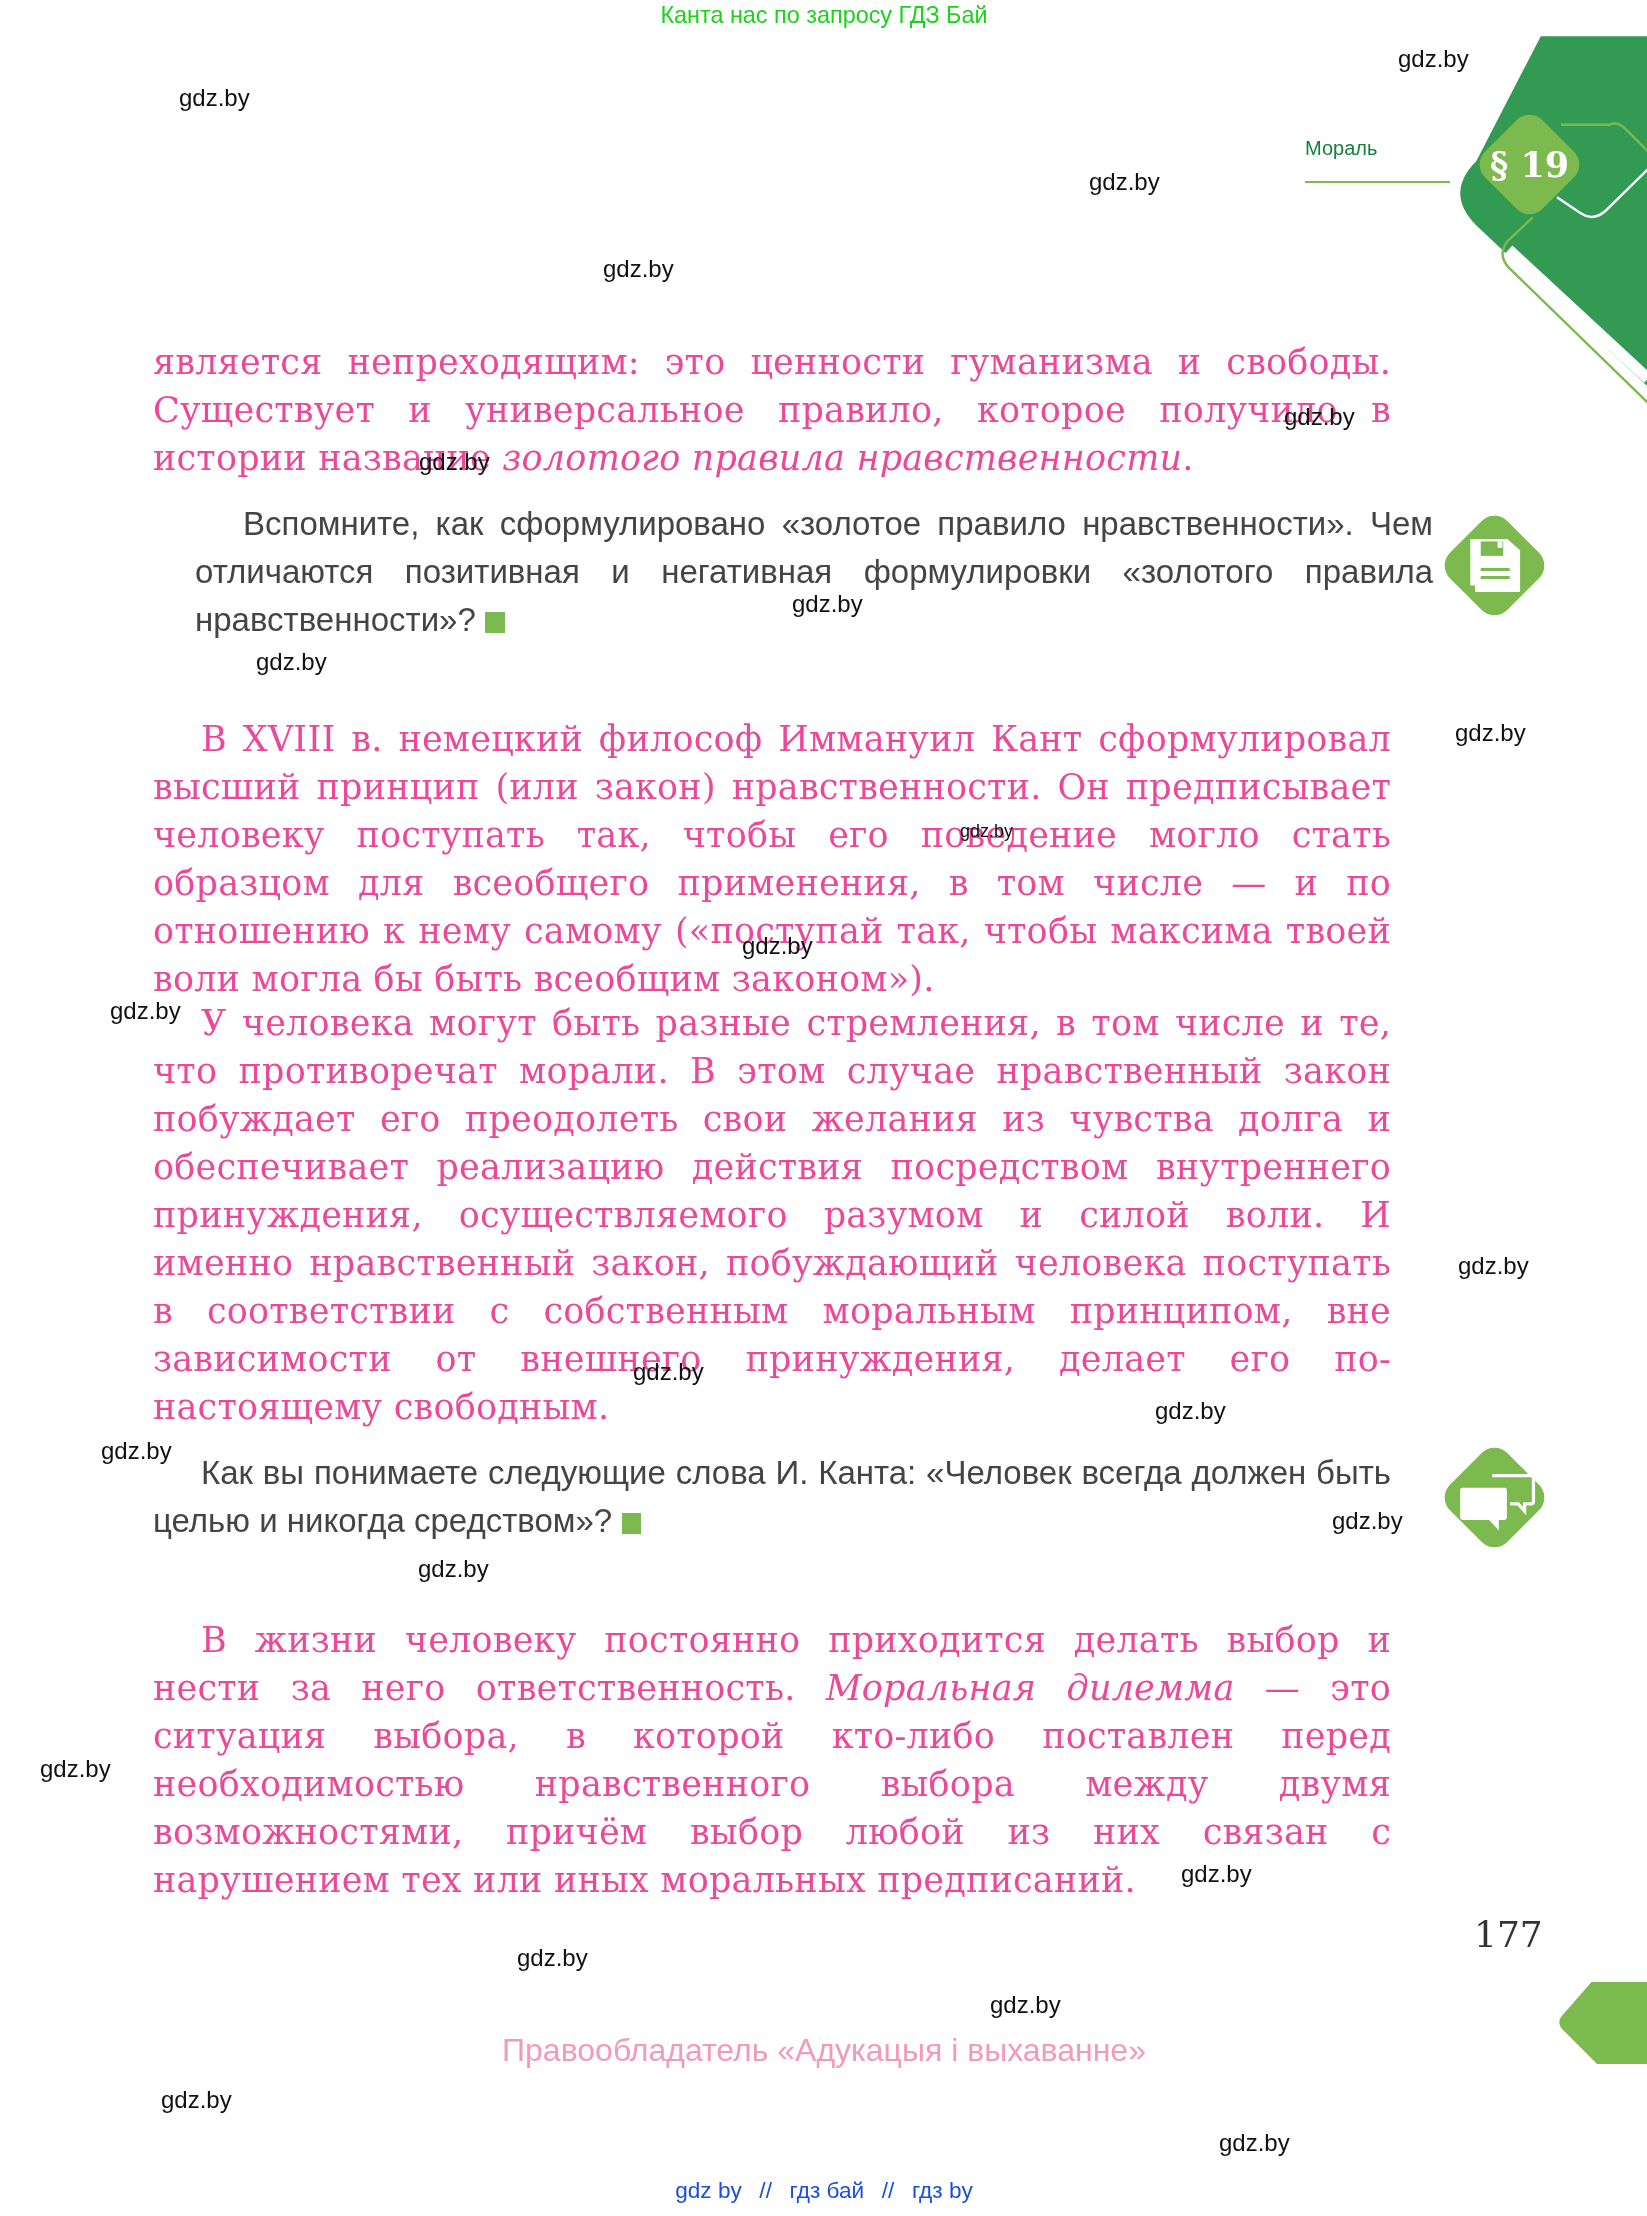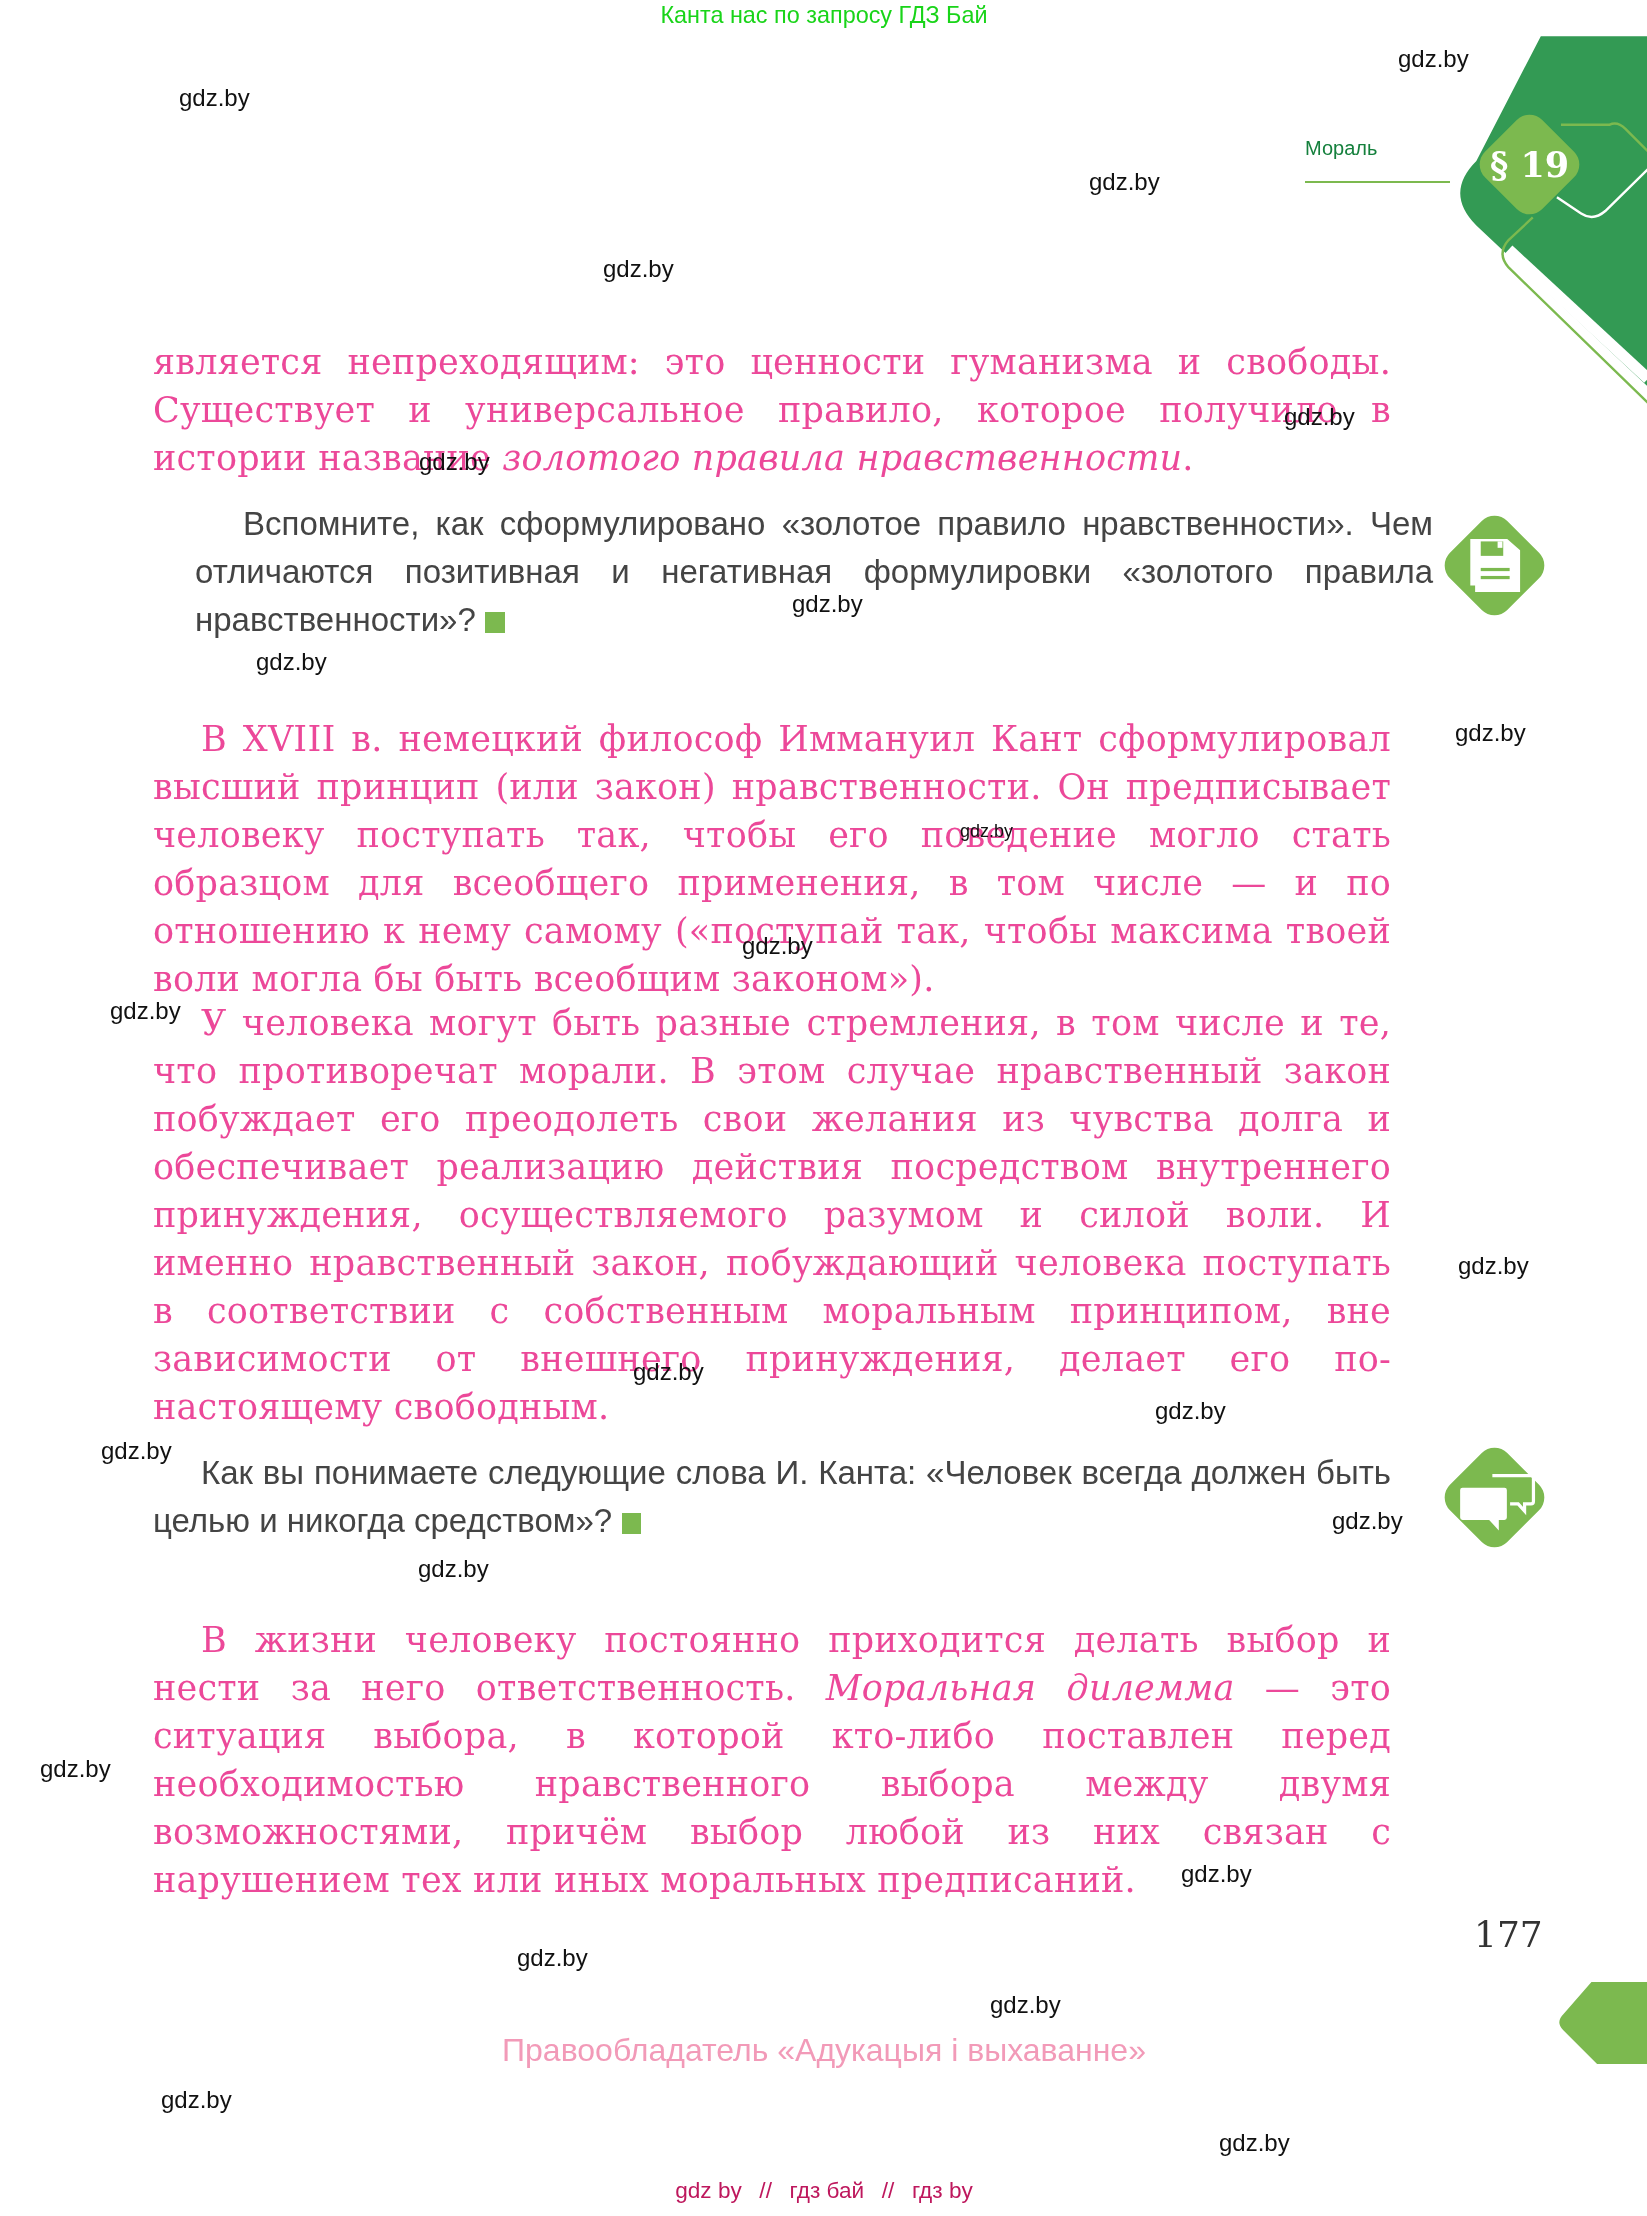--- a/index.html
+++ b/index.html
@@ -1,20 +1,20 @@
 <!DOCTYPE html>
 <html style="font-size:13px"><head>
 <meta charset="utf-8">
 <style>
   html, body { margin:0; padding:0; background:#ffffff; }
   body { width:1648px; height:2216px; position:relative; overflow:hidden; font-family:"DejaVu Serif", serif; color:#3a3a3a; }
   .abs { position:absolute; }
   .wm { position:absolute; font-family:"Liberation Sans", sans-serif; font-size:24px; color:#111; }
   .topbanner { position:absolute; top:1.6px; left:0; width:1648px; text-align:center; font-family:"Liberation Sans", sans-serif; font-size:23.4px; color:#19d419; }
-  .bottombar { position:absolute; top:2178px; left:0; width:1648px; text-align:center; font-family:"Liberation Sans", sans-serif; font-size:22.6px; color:#be185d; }
+  .bottombar { position:absolute; top:2178px; left:0; width:1648px; text-align:center; font-family:"Liberation Sans", sans-serif; font-size:22.6px; color:#1d4ed8; }
   .bottombar span.sep { margin:0 11.3px; }
   .copyright { position:absolute; top:2032px; left:0; width:1648px; text-align:center; font-family:"Liberation Sans", sans-serif; font-size:32px; color:#f29ab8; }
   .body-text { position:absolute; left:153px; width:1238px; font-size:35px; line-height:48px; text-align:justify; color:#ec4899; letter-spacing:0.2px;margin-top:27px; }
   .q-text { position:absolute; left:153px; width:1238px; font-family:"Liberation Sans", sans-serif; font-size:33px; line-height:48px; text-align:justify; color:#444; }
   .indent { text-indent:48px; }
   em { font-style:italic; }
   .sq { display:inline-block; width:19.4px; height:21px; background:#7cb94f; vertical-align:-1.6px; margin-left:9.7px; }
   .header-title { position:absolute; left:1305px; top:137px; font-family:"Liberation Sans", sans-serif; font-size:20px; color:#15803d; }
   .header-line { position:absolute; left:1305px; top:181px; width:145px; height:2.4px; background:#7cb94f; }
   .page-num { position:absolute; left:1474px; top:1914px; font-size:36px; color:#333; }

